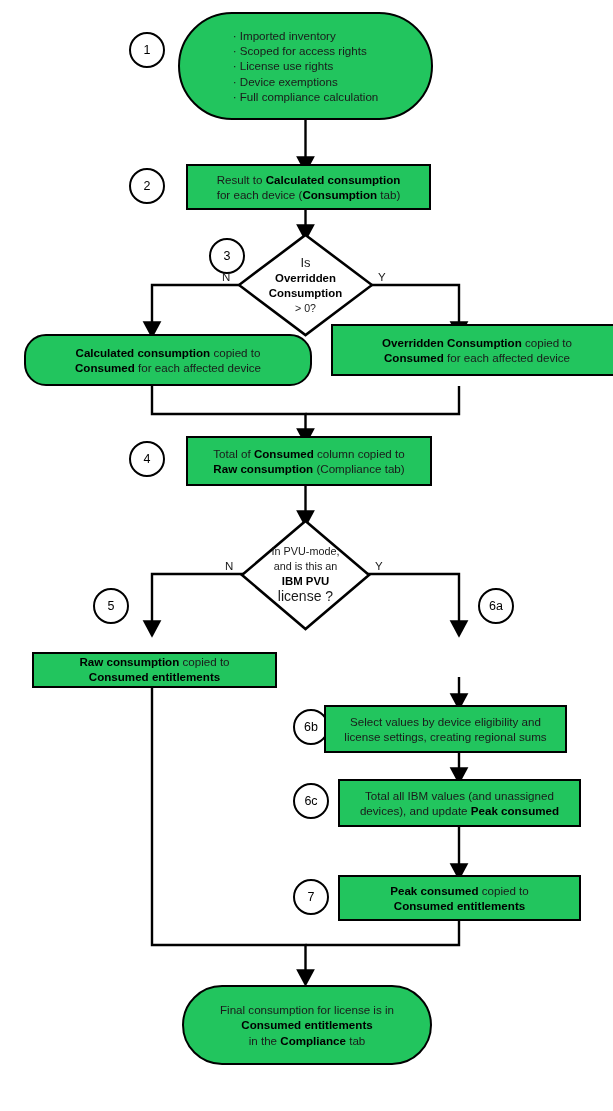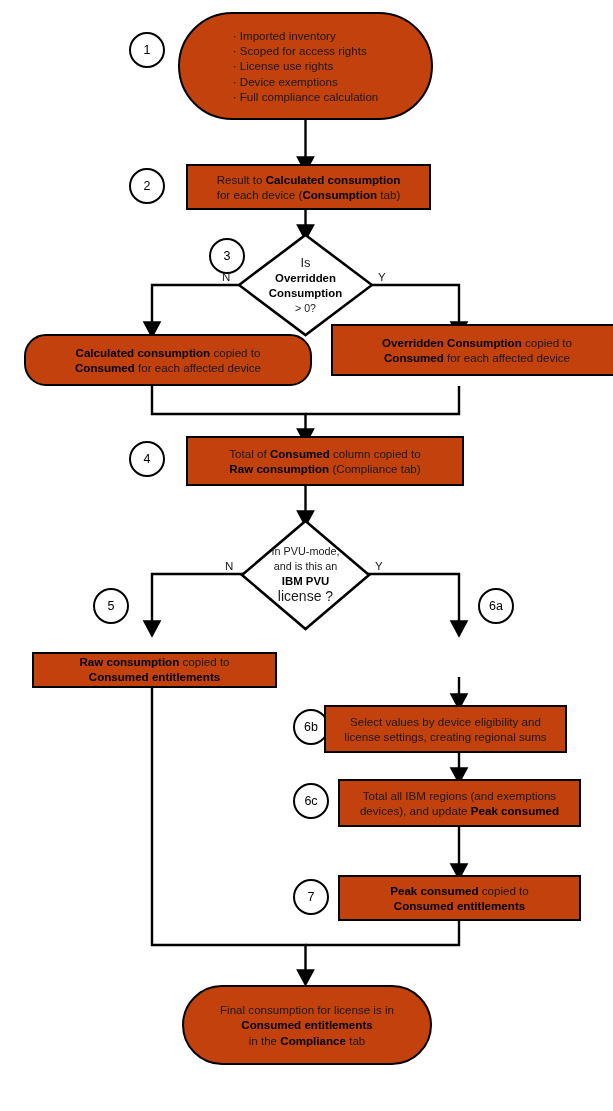--- a/index.html
+++ b/index.html
@@ -22,21 +22,21 @@
     position: absolute;
     left: 0;
     top: 0;
     width: 613px;
     height: 1111px;
   }
   .node {
     position: absolute;
     box-sizing: border-box;
     border: 2.2px solid #000;
-    background: #c2410c;
+    background: #22c55e;
     display: flex;
     align-items: center;
     justify-content: center;
     text-align: center;
     line-height: 1.30;
     font-size: 11.6px;
     color: #1a1a1a;
     padding: 2px 6px;
   }
   .node .txt { width: 100%; }
@@ -176,21 +176,21 @@
   <div class="node" style="left:331px; top:324px; width:292px; height:52px;">
     <div class="txt">
       <b>Overridden Consumption</b><span> copied to</span><br>
       <b>Consumed</b><span> for each affected device</span>
     </div>
   </div>
 
   <div class="badge" style="left:129px; top:441px; width:36px; height:36px;">
     <span>4</span>
   </div>
-  <div class="node" style="left:186px; top:436px; width:278px; height:50px;">
+  <div class="node" style="left:186px; top:436px; width:246px; height:50px;">
     <div class="txt">
       <span>Total of </span><b>Consumed</b><span> column copied to</span><br>
       <b>Raw consumption</b><span> (Compliance tab)</span>
     </div>
   </div>
 
   <div class="diamond" style="left:240px; top:519px; width:131px; height:112px;">
     <svg viewBox="0 0 131 112" style="position:absolute;left:0;top:0;width:131px;height:112px;">
       <polygon points="65.5,2 129,56 65.5,110 2,56" fill="#fff" stroke="#000" stroke-width="2.6"></polygon>
     </svg>
@@ -226,21 +226,21 @@
       <span>Select values by device eligibility and</span><br>
       <span>license settings, creating regional sums</span>
     </div>
   </div>
 
   <div class="badge" style="left:293px; top:783px; width:36px; height:36px;">
     <span>6c</span>
   </div>
   <div class="node" style="left:338px; top:779px; width:243px; height:48px;">
     <div class="txt">
-      <span>Total all IBM regions (and exemptions</span><br>
+      <span>Total all IBM values (and unassigned</span><br>
       <span>devices), and update </span><b>Peak consumed</b>
     </div>
   </div>
 
   <div class="badge" style="left:293px; top:879px; width:36px; height:36px;">
     <span>7</span>
   </div>
   <div class="node" style="left:338px; top:875px; width:243px; height:46px;">
     <div class="txt">
       <b>Peak consumed</b><span> copied to</span><br>

